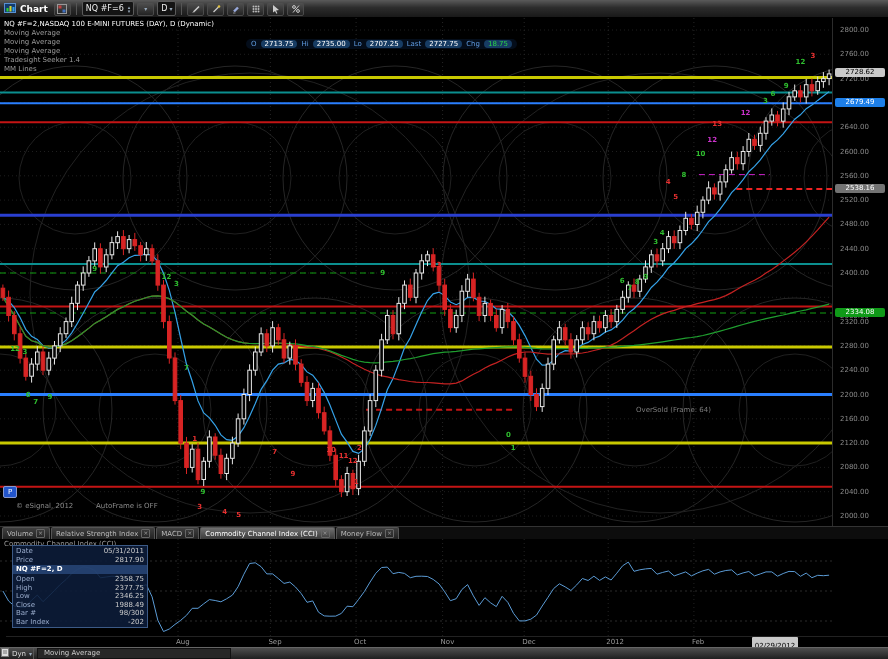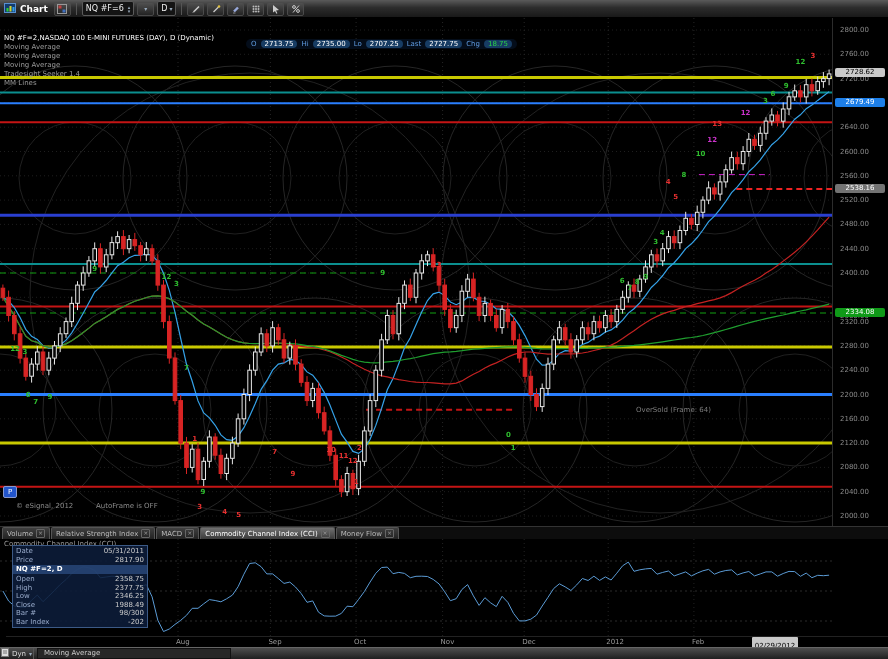--- a/index.html
+++ b/index.html
@@ -21,21 +21,21 @@
     border:1px solid #4a4a4a;border-radius:2px;background:linear-gradient(#505050,#232323);}
 
   
   .chart-area{position:absolute;top:18px;left:0;width:888px;height:508px;}
   #mainsvg{position:absolute;top:0;left:0;background:#000;cursor:crosshair;}
   .price-axis{position:absolute;top:0;left:832px;width:56px;height:508px;background:#000;
     border-left:1px solid #2c2c2c;font-size:7px;color:#8a8a8a;}
   .price-axis .tick{position:absolute;left:7px;}
   .pmark{position:absolute;left:2px;width:50px;text-align:center;font-size:7px;border-radius:2px;line-height:9px;}
 
-  .title-block{position:absolute;top:16px;left:4px;font-size:7px;line-height:9px;pointer-events:none;}
+  .title-block{position:absolute;top:2px;left:4px;font-size:7px;line-height:9px;pointer-events:none;}
   .tb-title{color:#fff;}
   .tb-item{color:#9a9a9a;}
 
   .quote-bar{position:absolute;top:21px;left:246px;display:flex;gap:4px;align-items:center;font-size:7px;
     background:rgba(8,24,48,.55);padding:1px 5px;border-radius:7px;}
   .q-label{color:#5f9be0;}
   .q-val{background:#173c63;color:#fff;padding:0 4px;border-radius:5px;}
   .q-chg{background:#173c63;color:#2ad34a;padding:0 4px;border-radius:5px;}
 
   .oversold{position:absolute;top:388px;left:636px;color:#7d7d7d;font-size:7px;}

